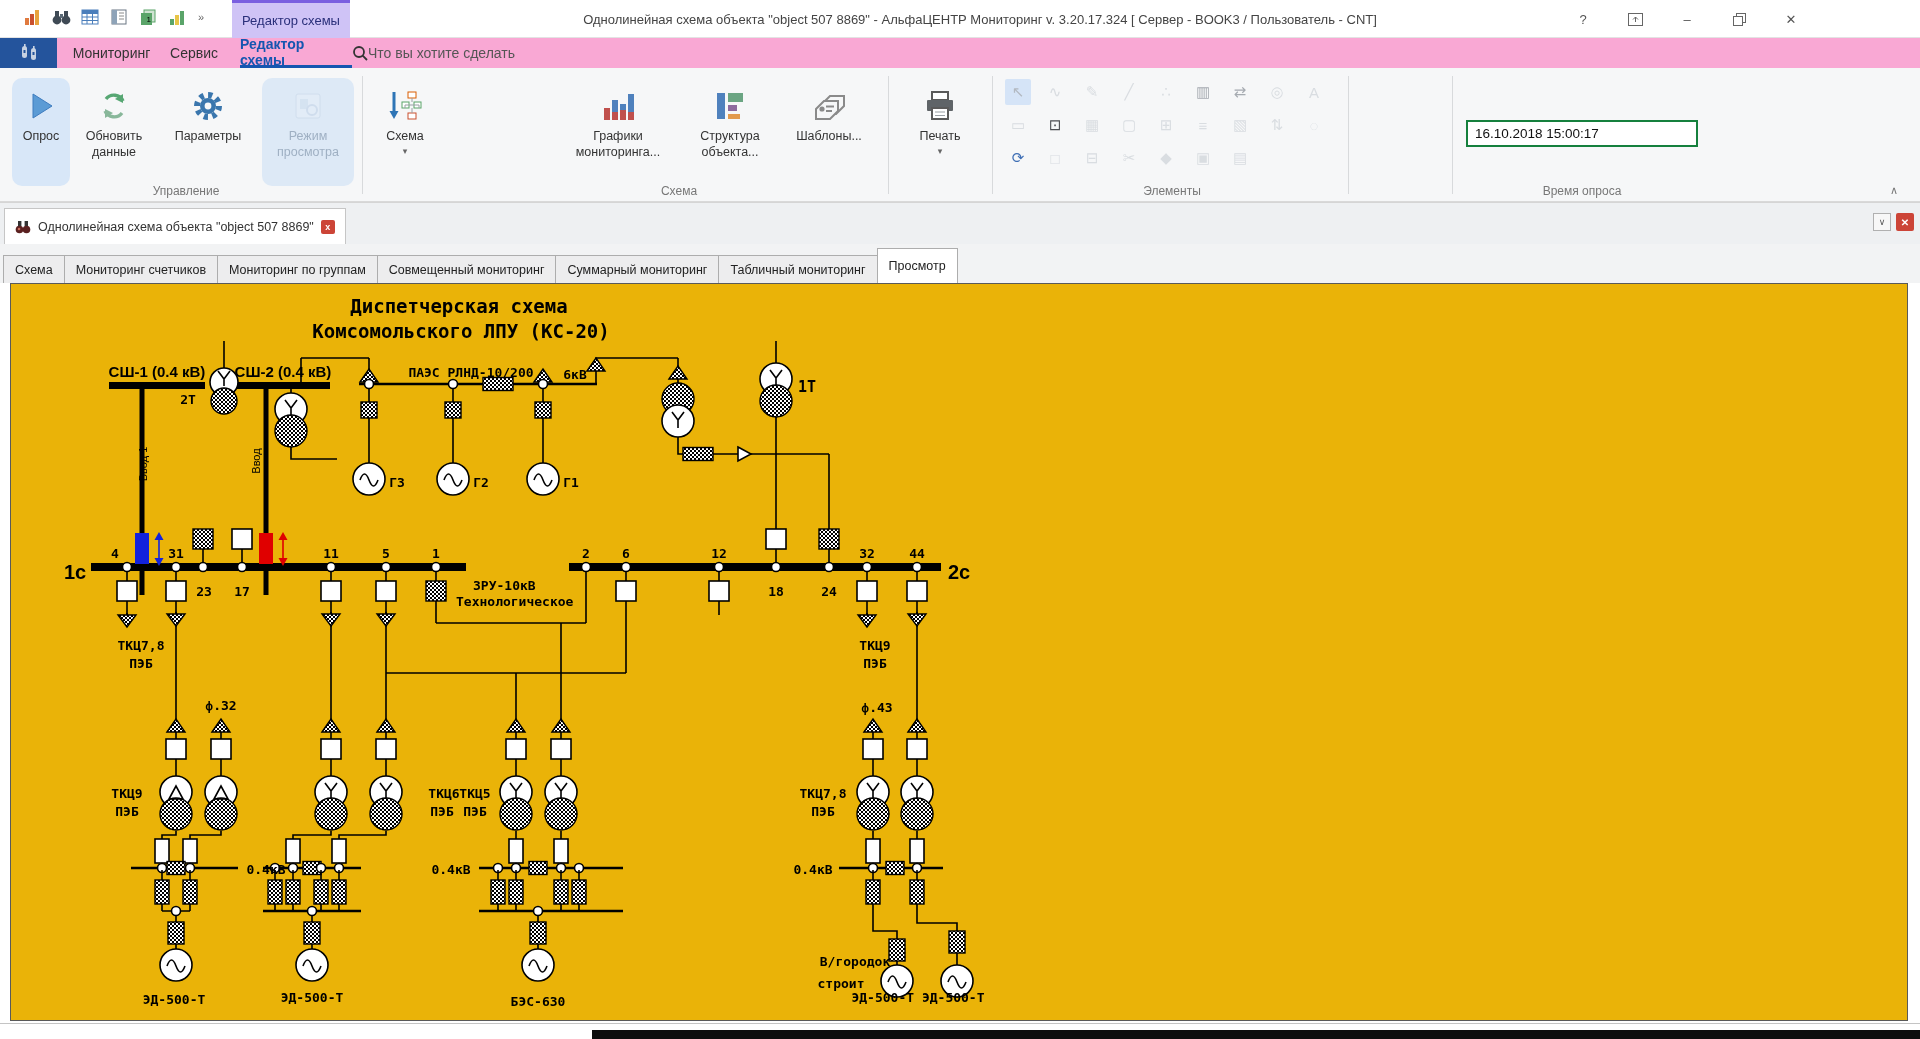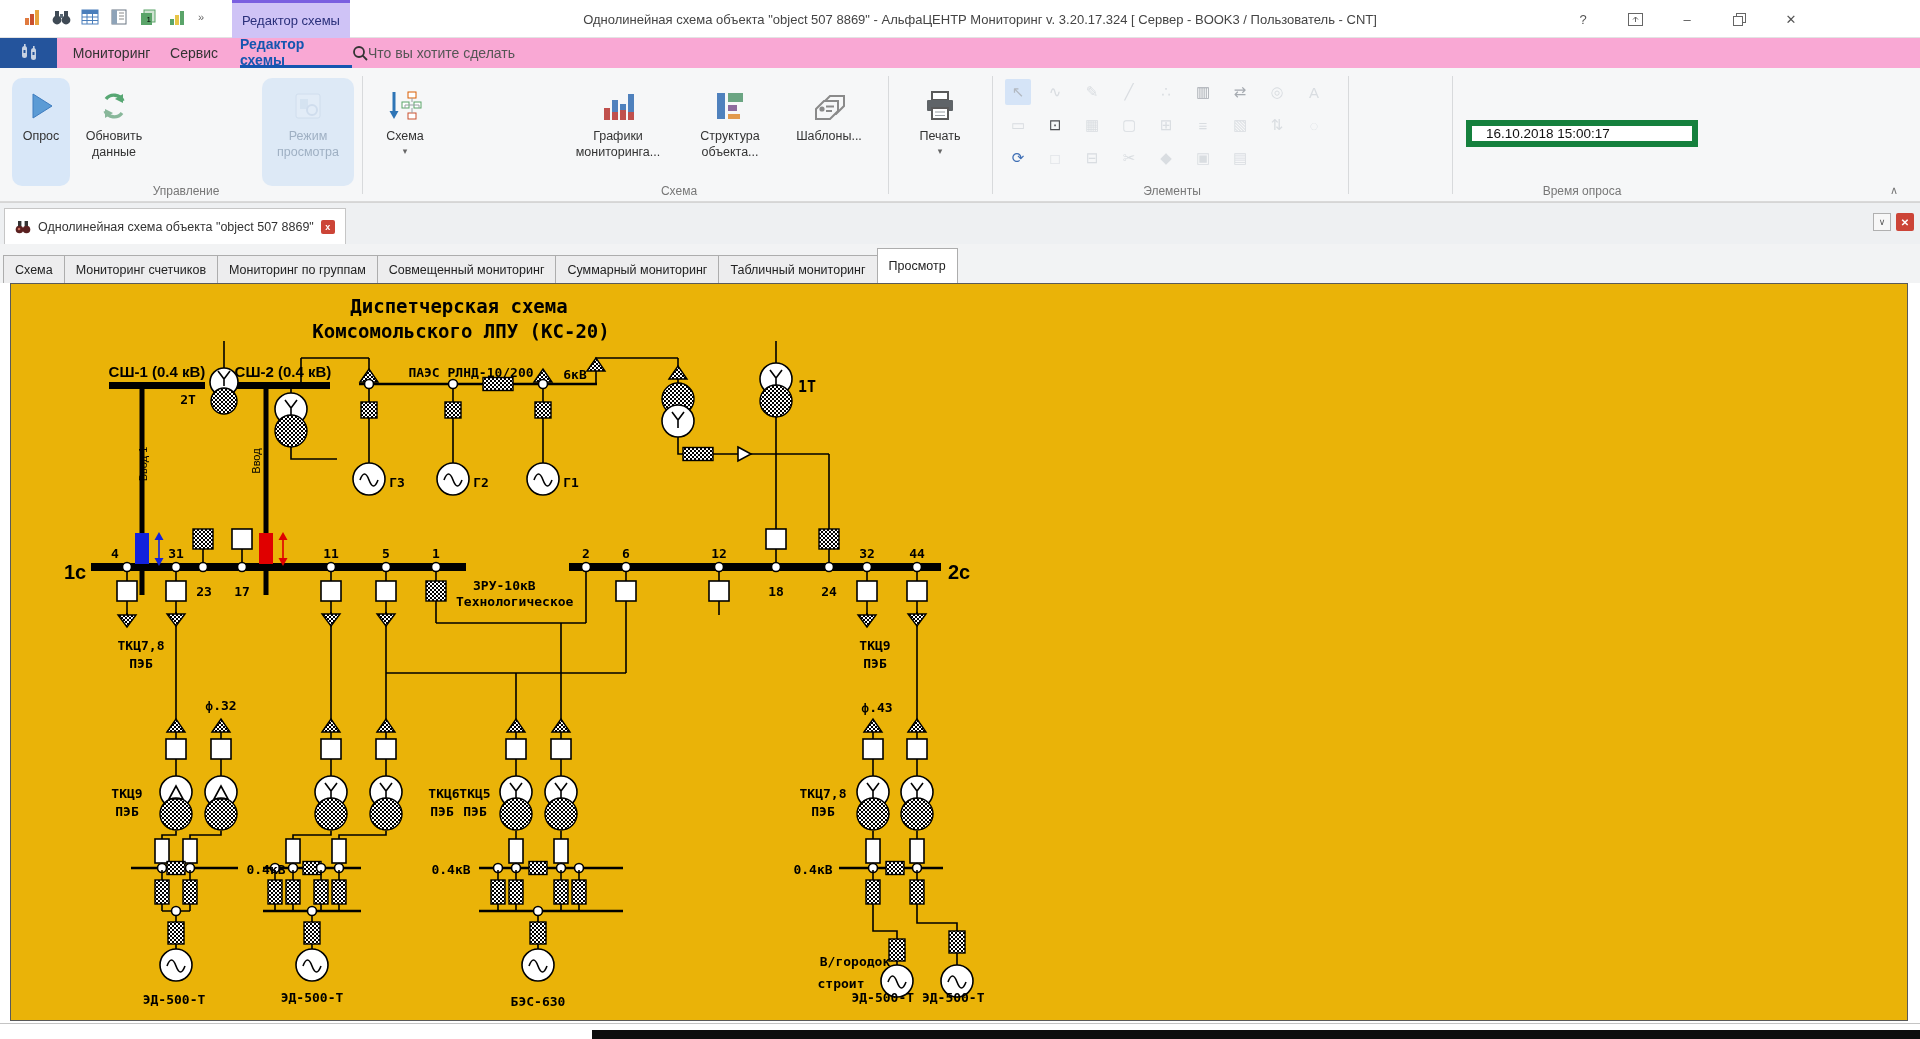--- a/index.html
+++ b/index.html
@@ -34,22 +34,22 @@
   .rbtn.dis .ric{opacity:.35;}
   .rdiv{position:absolute;top:8px;height:118px;width:1px;background:#d8dadc;}
   .rgrouplabel{position:absolute;top:116px;height:16px;font-size:12px;color:#777;text-align:center;}
   #elements-grid{position:absolute;left:1002px;top:8px;width:340px;display:grid;grid-template-columns:repeat(9,37px);grid-auto-rows:33px;}
   .el-ic{width:26px;height:26px;margin:3px;display:flex;align-items:center;justify-content:center;font-size:15px;border-radius:2px;}
   .tone-sel{background:#d5e4f7;color:#b2b8c0;}
   .tone-pale{color:#d9dde1;}
   .tone-mid{color:#a6abb1;}
   .tone-dark{color:#4d4f52;}
   .tone-accent{color:#3f6fb5;}
-  #vremya-input{position:absolute;left:1466px;top:52px;width:232px;height:27px;background:#fff;border:6px solid #15803d;
-    font-size:13.5px;color:#111;padding:3px 14px;font-family:"Liberation Sans",sans-serif;}
+  #vremya-input{position:absolute;left:1466px;top:52px;width:232px;height:27px;background:#fff;border:2px solid #15803d;
+    font-size:13.5px;color:#111;padding:3px 7px;font-family:"Liberation Sans",sans-serif;}
   #ribbon-collapse{position:absolute;left:1890px;top:116px;color:#777;font-size:11px;}
   
   #docbar{position:absolute;left:0;top:202px;width:1920px;height:42px;background:#eef0f2;border-top:1px solid #d5d5d5;}
   #doctab{position:absolute;left:4px;top:5px;height:37px;background:#fff;border:1px solid #c6c6c6;border-bottom:none;
     display:flex;align-items:center;gap:7px;padding:0 10px;font-size:12.5px;color:#333;}
   .doc-close{width:14px;height:14px;background:#cc4437;border-radius:2px;color:#fff;font-size:9px;font-weight:bold;
     display:flex;align-items:center;justify-content:center;}
   #docbar-right{position:absolute;right:6px;top:10px;display:flex;gap:5px;}
   #docbar-dd{width:18px;height:18px;border:1px solid #b0b0b0;background:#f7f7f7;color:#555;font-size:9px;display:flex;align-items:center;justify-content:center;}
   #docbar-x{width:18px;height:18px;background:#cc4437;border-radius:2px;color:#fff;font-size:10px;font-weight:bold;display:flex;align-items:center;justify-content:center;}
@@ -187,20 +187,30 @@
     <div class="ric">
         <svg width="32" height="32" fill="none">
       <path d="M25,11 A10,10 0 0 0 8,9" stroke="#57a773" stroke-width="3.4"></path>
           <polygon points="25,4 25,13 17,9" fill="#57a773"></polygon>
       <path d="M7,21 A10,10 0 0 0 24,23" stroke="#88b79a" stroke-width="3.4"></path>
           <polygon points="7,28 7,19 15,23" fill="#88b79a"></polygon>
         </svg>
       </div>
     <div class="lbl">Обновить
 данные</div>
+  </div>
+  <div class="rbtn" style="left:160px;width:96px;">
+    <div class="ric">
+        <svg width="34" height="34">
+      <circle cx="17" cy="17" r="11" fill="none" stroke="#3a76ad" stroke-width="6" stroke-dasharray="4.2 4.4"></circle>
+      <circle cx="17" cy="17" r="8" fill="#3a76ad"></circle>
+          <circle cx="17" cy="17" r="3.4" fill="#f6f7f8"></circle>
+        </svg>
+      </div>
+    <div class="lbl">Параметры</div>
   </div>
   <div class="rbtn dis" style="left:262px;width:92px;">
     <div class="ric">
         <svg width="30" height="30">
           <rect x="3" y="3" width="24" height="24" rx="2" fill="#eef3fa" stroke="#b7c8de"></rect>
           <rect x="7" y="8" width="8" height="10" fill="#c9d8ea"></rect>
           <circle cx="19" cy="19" r="5" fill="none" stroke="#b7c8de" stroke-width="2"></circle>
         </svg>
       </div>
     <div class="lbl">Режим

